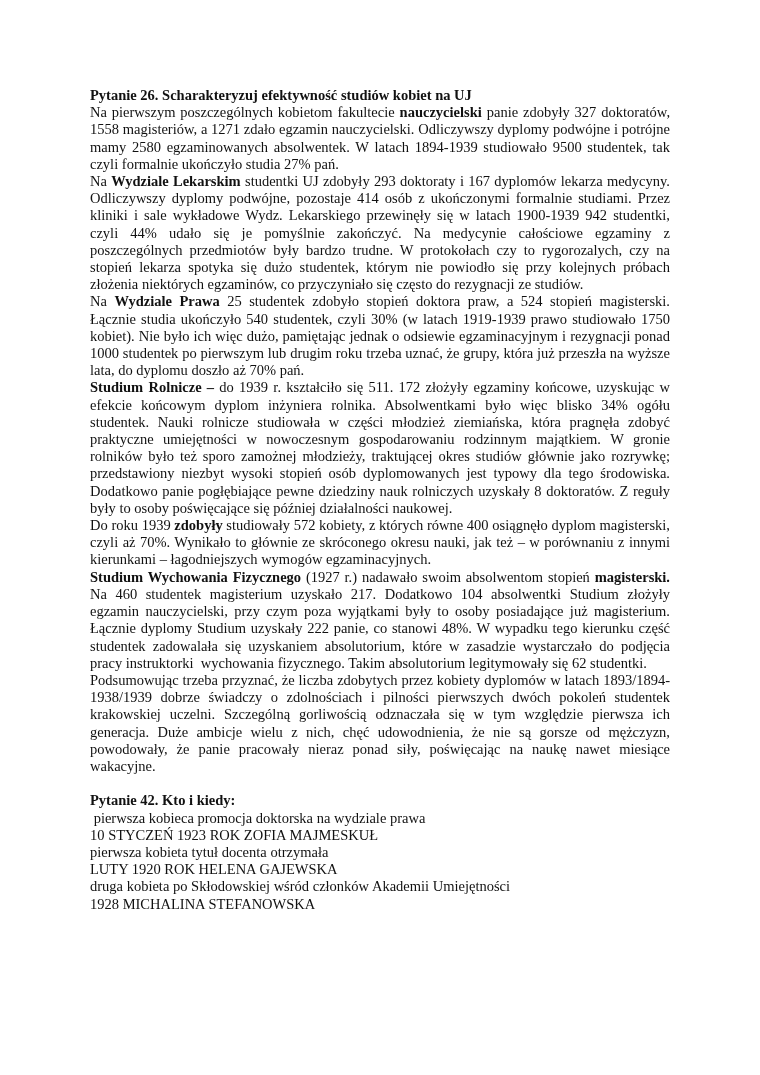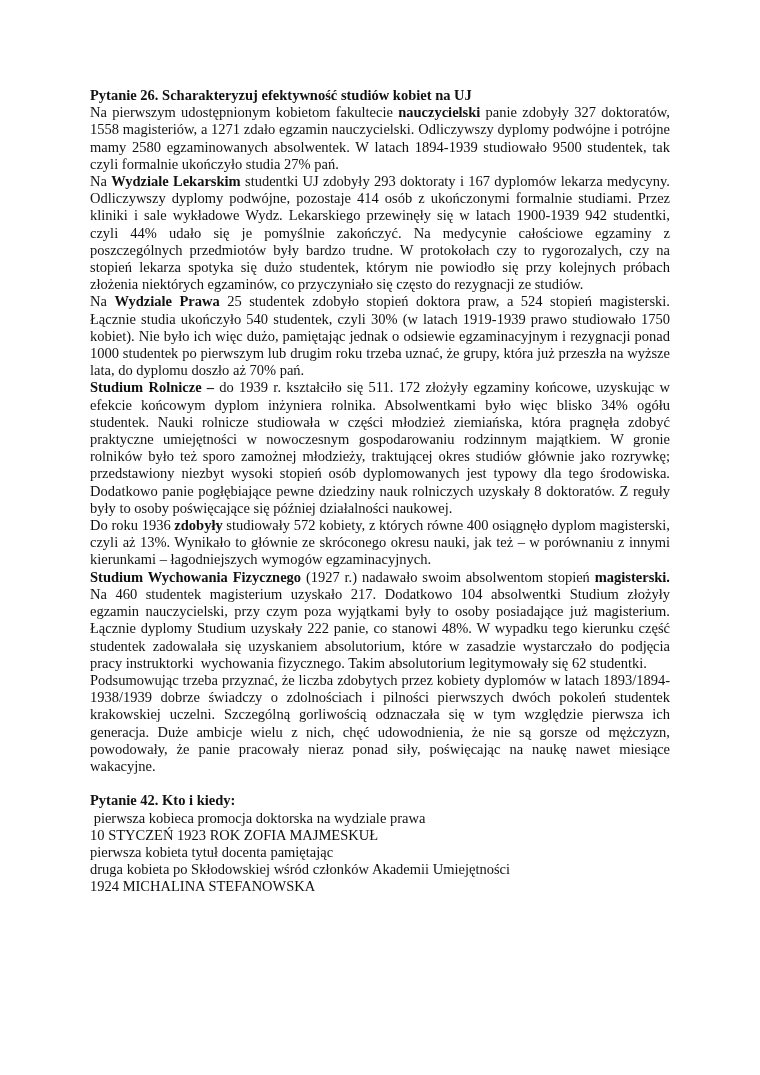--- a/index.html
+++ b/index.html
@@ -40,28 +40,29 @@
   .bold {
     font-weight: bold;
   }
 </style>
 </head>
 <body>
 
 <div class="page">
   <div class="doc-body">
       <p class="para left"><span class="bold">Pytanie 26. Scharakteryzuj efektywność studiów kobiet na UJ</span></p>
-      <p class="para"><span>Na pierwszym udostępnionym kobietom fakultecie </span><span class="bold">nauczycielski</span><span> panie zdobyły 327 doktoratów, 1558 magisteriów, a 1271 zdało egzamin nauczycielski. Odliczywszy dyplomy podwójne i potrójne mamy 2580 egzaminowanych absolwentek. W latach 1894-1939 studiowało 9500 studentek, tak czyli formalnie ukończyło studia 27% pań.</span></p>
+      <p class="para"><span>Na pierwszym poszczególnych kobietom fakultecie </span><span class="bold">nauczycielski</span><span> panie zdobyły 327 doktoratów, 1558 magisteriów, a 1271 zdało egzamin nauczycielski. Odliczywszy dyplomy podwójne i potrójne mamy 2580 egzaminowanych absolwentek. W latach 1894-1939 studiowało 9500 studentek, tak czyli formalnie ukończyło studia 27% pań.</span></p>
       <p class="para"><span>Na </span><span class="bold">Wydziale Lekarskim</span><span> studentki UJ zdobyły 293 doktoraty i 167 dyplomów lekarza medycyny. Odliczywszy dyplomy podwójne, pozostaje 414 osób z ukończonymi formalnie studiami. Przez kliniki i sale wykładowe Wydz. Lekarskiego przewinęły się w latach 1900-1939 942 studentki, czyli 44% udało się je pomyślnie zakończyć. Na medycynie całościowe egzaminy z poszczególnych przedmiotów były bardzo trudne. W protokołach czy to rygorozalych, czy na stopień lekarza spotyka się dużo studentek, którym nie powiodło się przy kolejnych próbach złożenia niektórych egzaminów, co przyczyniało się często do rezygnacji ze studiów.</span></p>
       <p class="para"><span>Na </span><span class="bold">Wydziale Prawa</span><span> 25 studentek zdobyło stopień doktora praw, a 524 stopień magisterski. Łącznie studia ukończyło 540 studentek, czyli 30% (w latach 1919-1939 prawo studiowało 1750 kobiet). Nie było ich więc dużo, pamiętając jednak o odsiewie egzaminacyjnym i rezygnacji ponad 1000 studentek po pierwszym lub drugim roku trzeba uznać, że grupy, która już przeszła na wyższe lata, do dyplomu doszło aż 70% pań.</span></p>
       <p class="para"><span class="bold">Studium Rolnicze – </span><span>do 1939 r. kształciło się 511. 172 złożyły egzaminy końcowe, uzyskując w efekcie końcowym dyplom inżyniera rolnika. Absolwentkami było więc blisko 34% ogółu studentek. Nauki rolnicze studiowała w części młodzież ziemiańska, która pragnęła zdobyć praktyczne umiejętności w nowoczesnym gospodarowaniu rodzinnym majątkiem. W gronie rolników było też sporo zamożnej młodzieży, traktującej okres studiów głównie jako rozrywkę; przedstawiony niezbyt wysoki stopień osób dyplomowanych jest typowy dla tego środowiska. Dodatkowo panie pogłębiające pewne dziedziny nauk rolniczych uzyskały 8 doktoratów. Z reguły były to osoby poświęcające się później działalności naukowej.</span></p>
-      <p class="para"><span>Do roku 1936 </span><span class="bold">zdobyły</span><span> studiowały 572 kobiety, z których równe 400 osiągnęło dyplom magisterski, czyli aż 13%. Wynikało to głównie ze skróconego okresu nauki, jak też – w porównaniu z innymi kierunkami – łagodniejszych wymogów egzaminacyjnych.</span></p>
+      <p class="para"><span>Do roku 1939 </span><span class="bold">zdobyły</span><span> studiowały 572 kobiety, z których równe 400 osiągnęło dyplom magisterski, czyli aż 70%. Wynikało to głównie ze skróconego okresu nauki, jak też – w porównaniu z innymi kierunkami – łagodniejszych wymogów egzaminacyjnych.</span></p>
       <p class="para"><span class="bold">Studium Wychowania Fizycznego</span><span> (1927 r.) nadawało swoim absolwentom stopień </span><span class="bold">magisterski.</span><span> Na 460 studentek magisterium uzyskało 217. Dodatkowo 104 absolwentki Studium złożyły egzamin nauczycielski, przy czym poza wyjątkami były to osoby posiadające już magisterium. Łącznie dyplomy Studium uzyskały 222 panie, co stanowi 48%. W wypadku tego kierunku część studentek zadowalała się uzyskaniem absolutorium, które w zasadzie wystarczało do podjęcia pracy instruktorki &nbsp;wychowania fizycznego. Takim absolutorium legitymowały się 62 studentki.</span></p>
       <p class="para"><span>Podsumowując trzeba przyznać, że liczba zdobytych przez kobiety dyplomów w latach 1893/1894-1938/1939 dobrze świadczy o zdolnościach i pilności pierwszych dwóch pokoleń studentek krakowskiej uczelni. Szczególną gorliwością odznaczała się w tym względzie pierwsza ich generacja. Duże ambicje wielu z nich, chęć udowodnienia, że nie są gorsze od mężczyzn, powodowały, że panie pracowały nieraz ponad siły, poświęcając na naukę nawet miesiące wakacyjne.</span></p>
       <p class="para spacer"></p>
       <p class="para left"><span class="bold">Pytanie 42. Kto i kiedy:</span></p>
       <p class="para left"><span>&nbsp;pierwsza kobieca promocja doktorska na wydziale prawa</span></p>
       <p class="para left"><span>10 STYCZEŃ 1923 ROK ZOFIA MAJMESKUŁ</span></p>
-      <p class="para left"><span>pierwsza kobieta tytuł docenta pamiętając</span></p>
+      <p class="para left"><span>pierwsza kobieta tytuł docenta otrzymała</span></p>
+      <p class="para left"><span>LUTY 1920 ROK HELENA GAJEWSKA</span></p>
       <p class="para left"><span>druga kobieta po Skłodowskiej wśród członków Akademii Umiejętności</span></p>
-      <p class="para left"><span>1924 MICHALINA STEFANOWSKA</span></p>
+      <p class="para left"><span>1928 MICHALINA STEFANOWSKA</span></p>
     </div>
 </div>
 
 </body></html>

